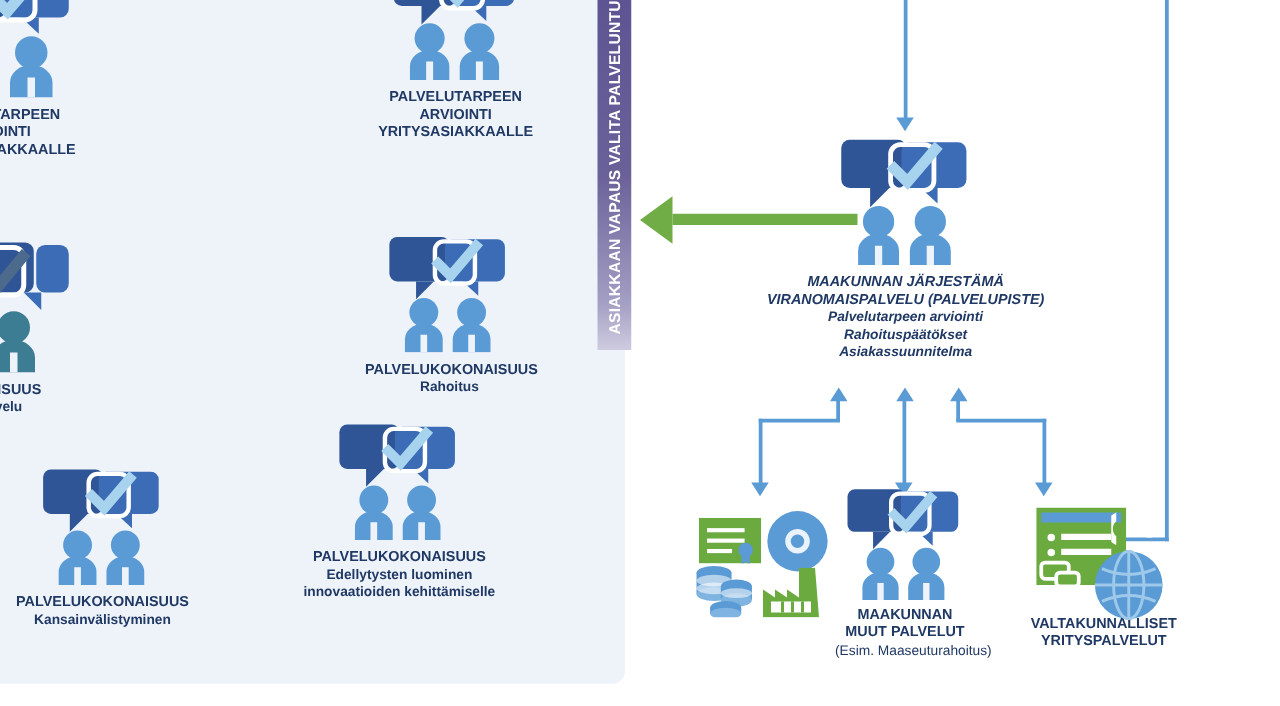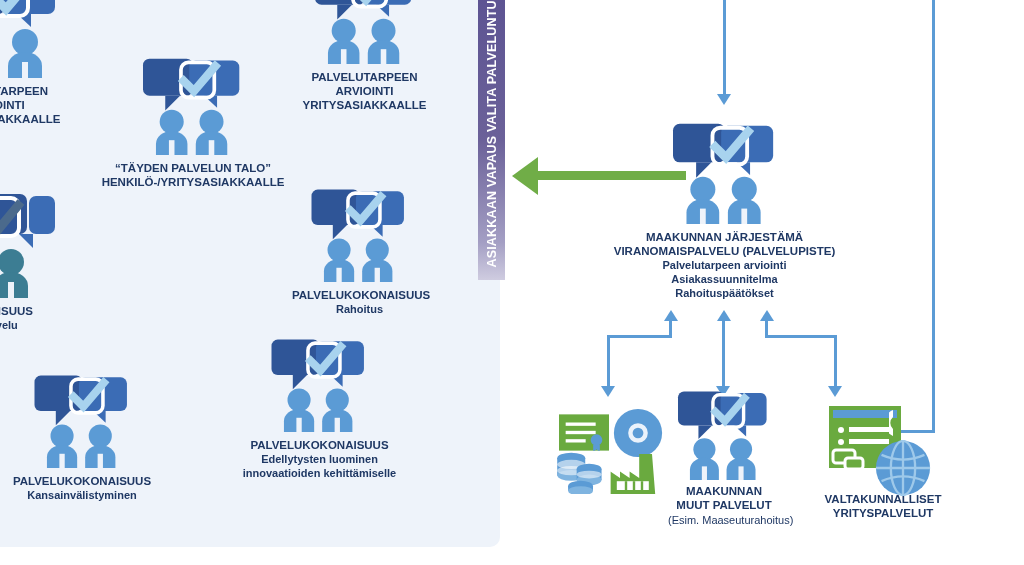--- a/index.html
+++ b/index.html
@@ -163,27 +163,20 @@
 
   <div class="node" style="left:-60px;top:-30px;width:130px;">
     <svg class="icon-people" width="120" height="108" viewBox="0 0 120 108">
         <use href="#sym-people-check"></use>
       </svg>
     <div class="cap" style="text-align:left;margin-left:54px;">TARPEEN
 OINTI
 IAKKAALLE</div>
   </div>
 
-  <div class="node" style="left:83px;top:55px;width:220px;">
-    <svg class="icon-people" width="120" height="100" viewBox="0 0 120 108">
-        <use href="#sym-people-check"></use>
-      </svg>
-    <div class="cap">“TÄYDEN PALVELUN TALO”
-HENKILÖ-/YRITYSASIAKKAALLE</div>
-  </div>
 
   <div class="node" style="left:292px;top:-36px;width:145px;">
     <svg class="icon-people" width="120" height="100" viewBox="0 0 120 108">
         <use href="#sym-people-check"></use>
       </svg>
     <div class="cap">PALVELUTARPEEN
 ARVIOINTI
 YRITYSASIAKKAALLE</div>
   </div>
 
@@ -227,29 +220,29 @@
   <div class="green-line" style="left:538px;top:171px;width:148px;"></div>
   <div class="green-head" style="left:512px;top:157px;"></div>
 
   <div class="ln vln" style="left:723px;top:-10px;height:105px;"></div>
   <div class="arrow-dn" style="left:717px;top:94px;"></div>
 
   <div class="thin-line" style="left:932px;top:-10px;width:3px;height:443px;"></div>
   <div class="thin-line" style="left:890px;top:430px;width:45px;height:3px;"></div>
   <div class="arrow-lf" style="left:879px;top:425px;"></div>
 
-  <div class="node" style="left:612px;top:120px;width:225px;">
+  <div class="node" style="left:612px;top:108px;width:225px;font-style:italic;">
     <svg class="icon-people" width="120" height="104" viewBox="0 0 120 108">
         <use href="#sym-people-check"></use>
       </svg>
     <div class="cap">MAAKUNNAN JÄRJESTÄMÄ
 VIRANOMAISPALVELU (PALVELUPISTE)</div>
     <div class="sub" style="font-weight:bold;">Palvelutarpeen arviointi</div>
+    <div class="sub" style="font-weight:bold;">Rahoituspäätökset</div>
     <div class="sub" style="font-weight:bold;">Asiakassuunnitelma</div>
-    <div class="sub" style="font-weight:bold;">Rahoituspäätökset</div>
   </div>
 
   <div class="arrow-up" style="left:664px;top:310px;"></div>
   <div class="ln vln" style="left:669px;top:320px;height:17px;"></div>
   <div class="ln hln" style="left:607px;top:335px;width:65px;"></div>
   <div class="ln vln" style="left:607px;top:335px;height:52px;"></div>
   <div class="arrow-dn" style="left:601px;top:386px;"></div>
 
   <div class="arrow-up" style="left:717px;top:310px;"></div>
   <div class="ln vln" style="left:722px;top:320px;height:70px;"></div>

